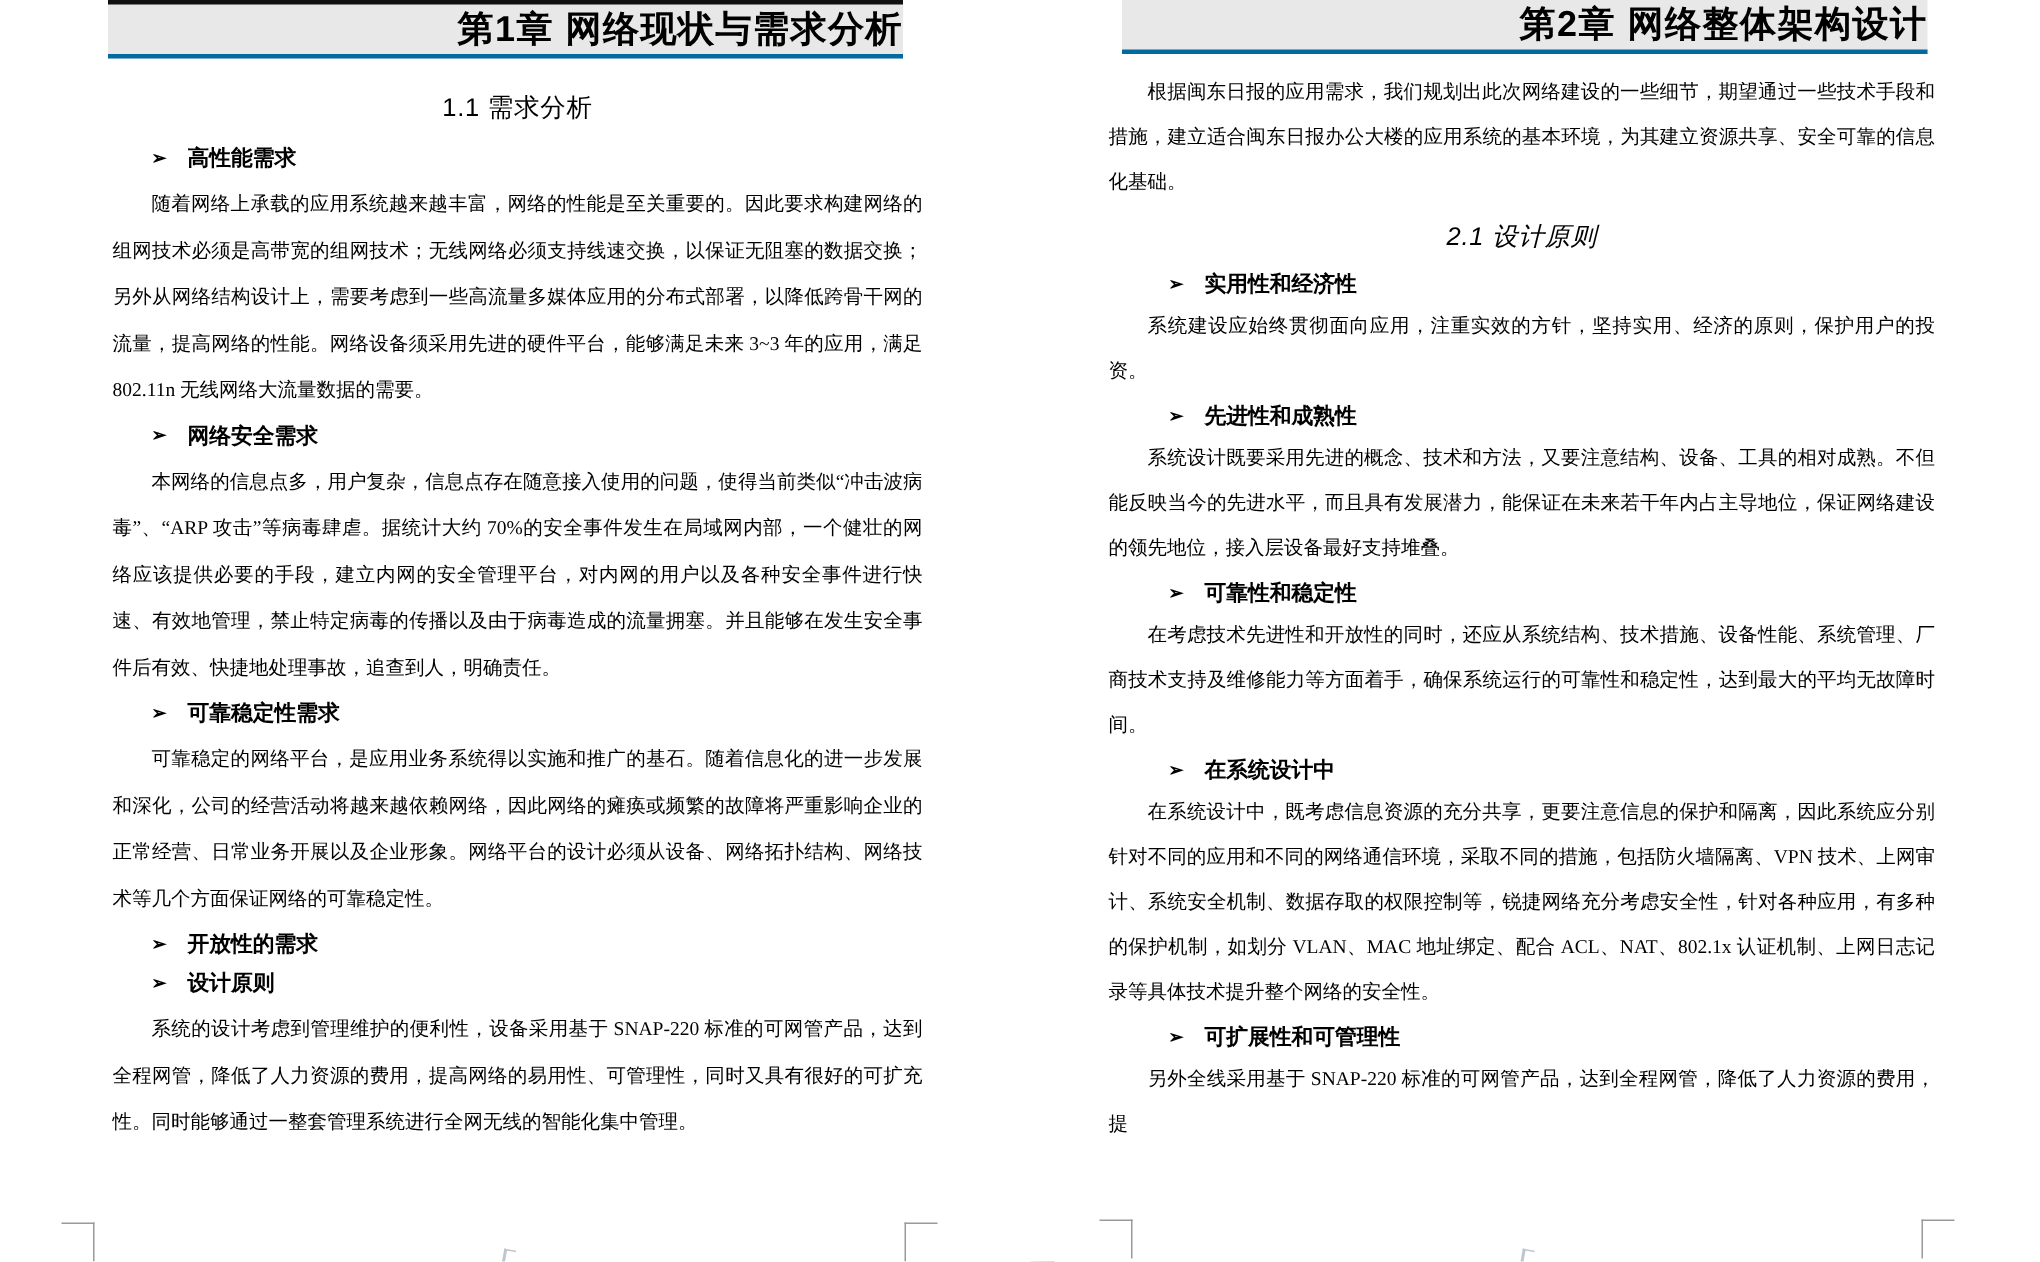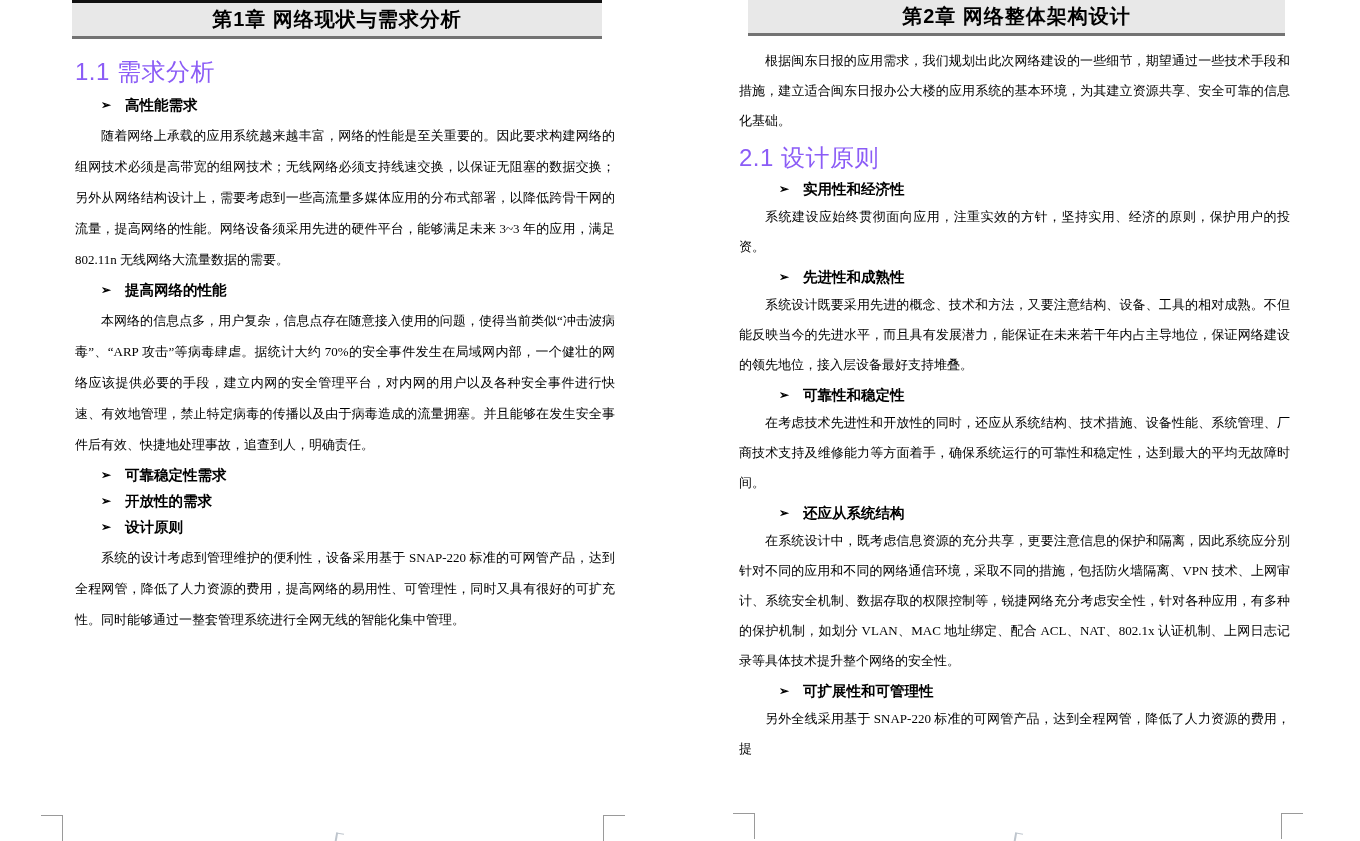--- a/index.html
+++ b/index.html
@@ -13,40 +13,40 @@
   .page-left{left:0;width:687px;}
   .page-right{left:671px;width:657px;}
 
   .divider{
     position:absolute;left:687px;top:0;width:16px;height:841px;
     background:linear-gradient(90deg,#93aed1 0%,#7499c3 22%,#6189b8 50%,#4e719f 80%,#3f608b 100%);
   }
 
   .chapter-header{
     position:absolute;top:0;background:#e8e8e8;
-    border-bottom:3px solid #737373;
-    text-align:center;
+    border-bottom:3px solid #0369a1;
+    text-align:right;
     font-family:"Liberation Sans", sans-serif;
-    font-weight:bold;font-size:20px;letter-spacing:1px;
+    font-weight:bold;font-size:24px;letter-spacing:1px;
     height:33px;line-height:33px;color:#000;
   }
   .chapter-header.with-top{border-top:3px solid #111;}
   .page-left  .chapter-header{left:72px;width:530px;}
   .page-right .chapter-header{left:77px;width:537px;}
 
   .content{position:absolute;top:38px;}
   .page-left  .content{left:75px;width:540px;}
   .page-right .content{left:68px;width:551px;}
 
   h2.section{
     font-family:"Liberation Sans", sans-serif;
-    font-size:24px;font-weight:500;color:#8b5cf6;
-    margin:20px 0 8px 0;line-height:28px;letter-spacing:.5px;
+    font-size:17px;font-weight:500;color:#000000;
+    margin:20px 0 8px 0;line-height:28px;letter-spacing:.5px;text-align:center;
   }
-  .page-right h2.section{margin:8px 0 6px 0;}
+  .page-right h2.section{margin:8px 0 6px 0;font-style:italic;}
 
   .blt{
     display:flex;align-items:center;
     padding-left:26px;margin:4px 0 4px 0;height:22px;
     font-family:"Liberation Sans", sans-serif;
     font-weight:bold;font-size:14.5px;color:#000;
   }
   .page-right .blt{padding-left:40px;margin:4px 0 2px 0;}
   .blt .arrow{font-size:12px;margin-right:14px;line-height:22px;color:#000;}
 
@@ -88,28 +88,29 @@
     <h2 class="section">1.1 需求分析</h2>
 
     <div class="blt">
       <span class="arrow">➢</span>
       <span>高性能需求</span>
     </div>
     <p class="bp">随着网络上承载的应用系统越来越丰富，网络的性能是至关重要的。因此要求构建网络的组网技术必须是高带宽的组网技术；无线网络必须支持线速交换，以保证无阻塞的数据交换；另外从网络结构设计上，需要考虑到一些高流量多媒体应用的分布式部署，以降低跨骨干网的流量，提高网络的性能。网络设备须采用先进的硬件平台，能够满足未来 3~3 年的应用，满足 802.11n 无线网络大流量数据的需要。</p>
 
     <div class="blt">
       <span class="arrow">➢</span>
-      <span>提高网络的性能</span>
+      <span>网络安全需求</span>
     </div>
     <p class="bp">本网络的信息点多，用户复杂，信息点存在随意接入使用的问题，使得当前类似“冲击波病毒”、“ARP 攻击”等病毒肆虐。据统计大约 70%的安全事件发生在局域网内部，一个健壮的网络应该提供必要的手段，建立内网的安全管理平台，对内网的用户以及各种安全事件进行快速、有效地管理，禁止特定病毒的传播以及由于病毒造成的流量拥塞。并且能够在发生安全事件后有效、快捷地处理事故，追查到人，明确责任。</p>
 
     <div class="blt">
       <span class="arrow">➢</span>
       <span>可靠稳定性需求</span>
     </div>
+    <p class="bp">可靠稳定的网络平台，是应用业务系统得以实施和推广的基石。随着信息化的进一步发展和深化，公司的经营活动将越来越依赖网络，因此网络的瘫痪或频繁的故障将严重影响企业的正常经营、日常业务开展以及企业形象。网络平台的设计必须从设备、网络拓扑结构、网络技术等几个方面保证网络的可靠稳定性。</p>
 
     <div class="blt">
       <span class="arrow">➢</span>
       <span>开放性的需求</span>
     </div>
 
     <div class="blt">
       <span class="arrow">➢</span>
       <span>设计原则</span>
     </div>
@@ -144,21 +145,21 @@
     <p class="bp">系统设计既要采用先进的概念、技术和方法，又要注意结构、设备、工具的相对成熟。不但能反映当今的先进水平，而且具有发展潜力，能保证在未来若干年内占主导地位，保证网络建设的领先地位，接入层设备最好支持堆叠。</p>
 
     <div class="blt">
       <span class="arrow">➢</span>
       <span>可靠性和稳定性</span>
     </div>
     <p class="bp">在考虑技术先进性和开放性的同时，还应从系统结构、技术措施、设备性能、系统管理、厂商技术支持及维修能力等方面着手，确保系统运行的可靠性和稳定性，达到最大的平均无故障时间。</p>
 
     <div class="blt">
       <span class="arrow">➢</span>
-      <span>还应从系统结构</span>
+      <span>在系统设计中</span>
     </div>
     <p class="bp">在系统设计中，既考虑信息资源的充分共享，更要注意信息的保护和隔离，因此系统应分别针对不同的应用和不同的网络通信环境，采取不同的措施，包括防火墙隔离、VPN 技术、上网审计、系统安全机制、数据存取的权限控制等，锐捷网络充分考虑安全性，针对各种应用，有多种的保护机制，如划分 VLAN、MAC 地址绑定、配合 ACL、NAT、802.1x 认证机制、上网日志记录等具体技术提升整个网络的安全性。</p>
 
     <div class="blt">
       <span class="arrow">➢</span>
       <span>可扩展性和可管理性</span>
     </div>
     <p class="bp">另外全线采用基于 SNAP-220 标准的可网管产品，达到全程网管，降低了人力资源的费用，提</p>
   </div>
   <div class="corner tl-open c-left"></div>

